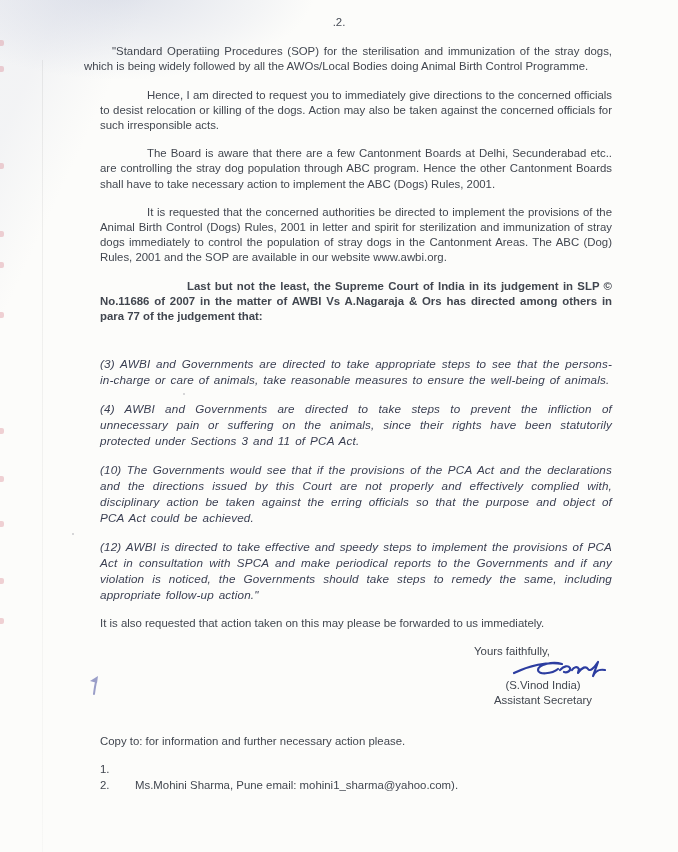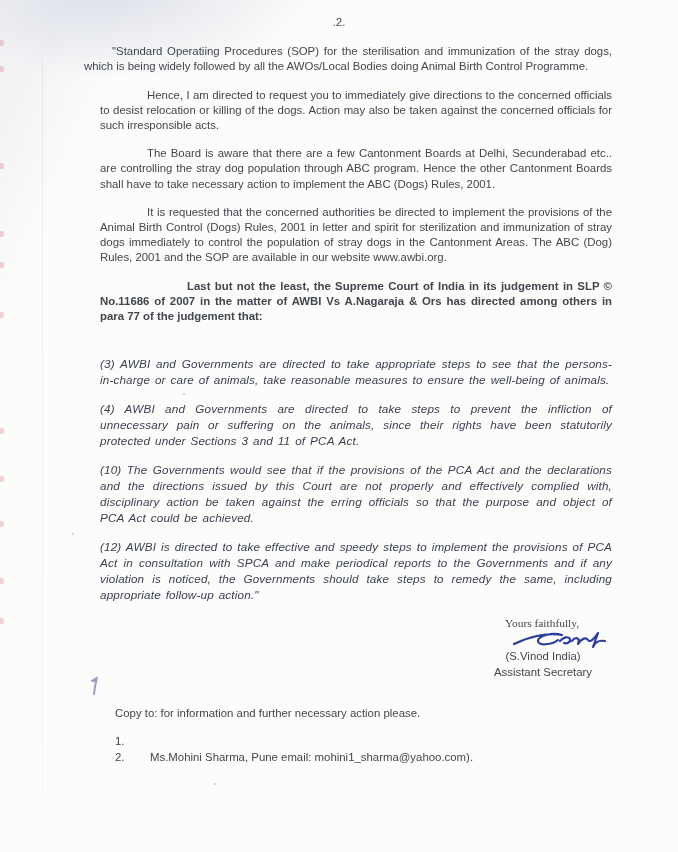--- a/index.html
+++ b/index.html
@@ -37,24 +37,24 @@
     font-style: italic;
     font-size: 11.7px;
     line-height: 16px;
     letter-spacing: 0.15px;
     word-spacing: 1.5px;
     color: #3a3f52;
     text-align: justify;
   }
   .closing { margin: 3px 0 12px 2px; text-align: left; }
   .signoff { width: 138px; margin-left: auto; margin-right: 0; }
-  .valediction { text-align: center; padding-right: 2px; font-family: Liberation Serif, serif; }
+  .valediction { text-align: left; padding-right: 2px; }
   .sig-wrap { text-align: right; margin: -3px 4px -5px 0; height: 26px; }
   .signatory { text-align: center; }
-  .copy-block { margin-top: 26px; margin-left: 15px; }
+  .copy-block { margin-top: 26px; margin-left: 0; }
   .copy-list { margin-top: 13px; }
   .copy-row { display: flex; margin-bottom: 1px; }
   .copy-num { width: 35px; flex: 0 0 35px; }
   .pen-mark { position: absolute; left: 86px; top: 674px; opacity: 0.75; }
   .speck { position: absolute; width: 2px; height: 2px; background: #9a9aa2; border-radius: 50%; opacity: .5; }
 </style>
 </head>
 <body>
 
 <div class="page">
@@ -95,20 +95,21 @@
     <p class="ind-deep">Last but not the least, the Supreme Court of India in its judgement in SLP © No.11686 of 2007 in the matter of AWBI Vs A.Nagaraja &amp; Ors has directed among others in para 77 of the judgement that:</p>
 
     <p class="quote" style="margin-top:32px">(3) AWBI and Governments are directed to take appropriate steps to see that the persons-in-charge or care of animals, take reasonable measures to ensure the well-being of animals.</p>
 
     <p class="quote">(4) AWBI and Governments are directed to take steps to prevent the infliction of unnecessary pain or suffering on the animals, since their rights have been statutorily protected under Sections 3 and 11 of PCA Act.</p>
 
     <p class="quote">(10) The Governments would see that if the provisions of the PCA Act and the declarations and the directions issued by this Court are not properly and effectively complied with, disciplinary action be taken against the erring officials so that the purpose and object of PCA Act could be achieved.</p>
 
     <p class="quote">(12) AWBI is directed to take effective and speedy steps to implement the provisions of PCA Act in consultation with SPCA and make periodical reports to the Governments and if any violation is noticed, the Governments should take steps to remedy the same, including appropriate follow-up action."</p>
 
+    <p class="closing">It is also requested that action taken on this may please be forwarded to us immediately.</p>
 
     <div class="signoff">
       <div class="valediction">Yours faithfully,</div>
       <div class="sig-wrap">
         <svg width="96" height="26" viewBox="0 0 96 26">
           <g stroke="#2c3da0" stroke-width="2.2" fill="none" stroke-linecap="round" stroke-linejoin="round">
             <path d="M2,16 C16,9 36,4 50,7 C40,4 26,8 26,13 C26,18 40,17 46,12"></path>
             <path d="M48,13 C52,9 56,8 58,11 C59,14 55,16 52,15"></path>
             <path d="M60,13 C62,10 65,9 67,12 L66,16 C70,10 74,9 76,12 C78,15 82,11 86,5 L81,19 C83,14 88,12 93,13"></path>
           </g>

